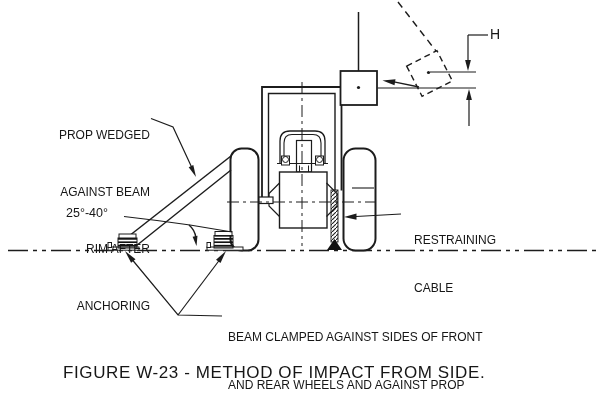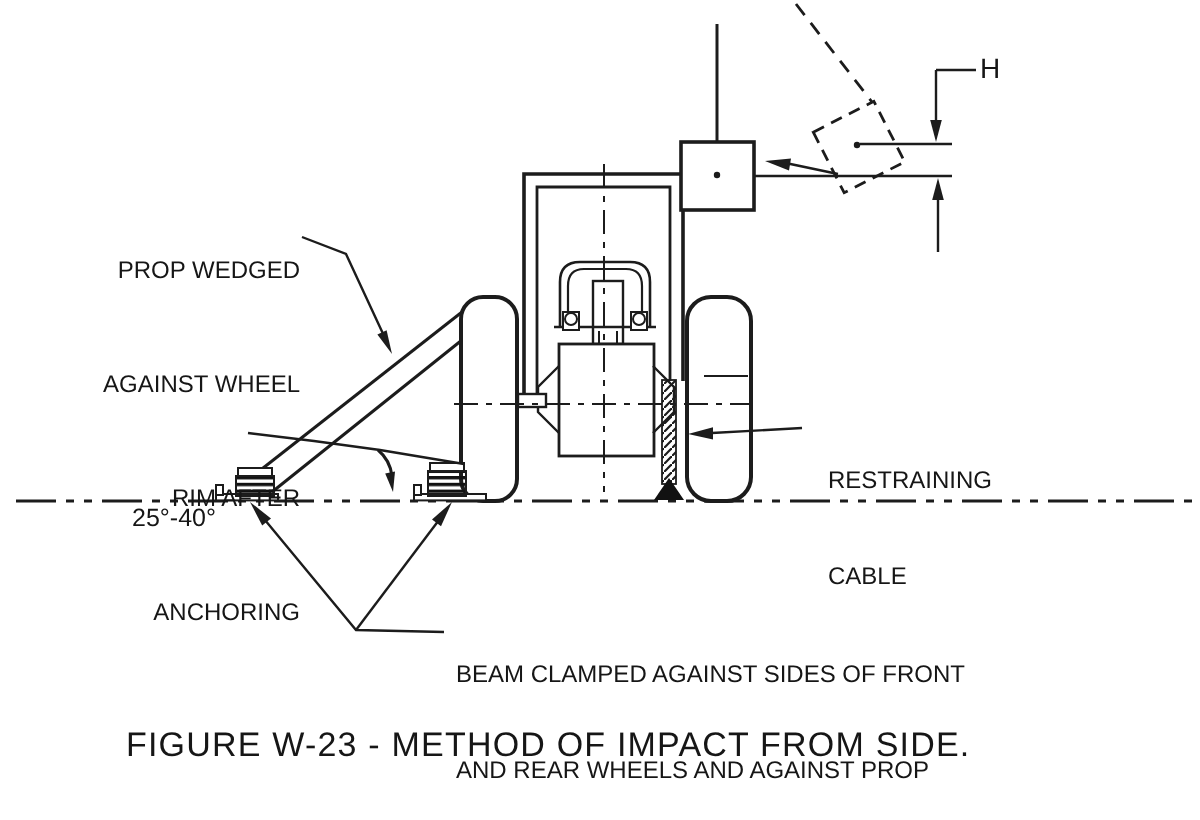--- a/index.html
+++ b/index.html
@@ -2,21 +2,21 @@
 <html><head>
 <meta charset="utf-8">
 <style>
   html,body{margin:0;padding:0;background:#ffffff;}
   #page{position:relative;width:600px;height:410px;background:#ffffff;overflow:hidden;
         font-family:"Liberation Sans","DejaVu Sans",sans-serif;color:#161616;}
   #art{position:absolute;left:0;top:0;}
   .lbl{position:absolute;color:#161616;white-space:pre;}
   .lbl div{white-space:pre;}
   #lbl-prop{right:450px;top:88px;font-size:12px;line-height:19px;text-align:right;margin-left:28px;}
-  #lbl-angle{left:66px;top:206px;font-size:12.5px;margin-top:46px;}
+  #lbl-angle{left:66px;top:206px;font-size:12.5px;}
   #lbl-restraining{left:414px;top:200px;font-size:12px;line-height:16px;}
   #lbl-beam{left:228px;top:297px;font-size:12px;line-height:16px;}
   #lbl-h{left:490px;top:26px;font-size:14px;}
   #caption{left:63px;top:363px;font-size:17px;letter-spacing:0.6px;}
 </style>
 </head>
 <body>
 
 <div id="page">
 
@@ -136,21 +136,21 @@
     <g stroke="#1c1c1c">
       <path d="M222,316 L178,315 L130,257" fill="none" stroke-width="1.2"></path>
       <path d="M178,315 L221,258" fill="none" stroke-width="1.2"></path>
       <polygon points="125,251 135.5,259.2 131.1,262.8" fill="#1c1c1c" stroke="none"></polygon>
       <polygon points="226,251 220.5,263.1 216,259.7" fill="#1c1c1c" stroke="none"></polygon>
     </g>
   </svg>
 
   <div class="lbl" id="lbl-prop">
     <div>PROP WEDGED</div>
-    <div>AGAINST WHEEL</div>
+    <div>AGAINST BEAM</div>
     <div>RIM AFTER</div>
     <div>ANCHORING</div>
   </div>
 
   <div class="lbl" id="lbl-angle">25°-40°</div>
 
   <div class="lbl" id="lbl-restraining">
     <div>RESTRAINING</div>
     <div>CABLE</div>
   </div>

